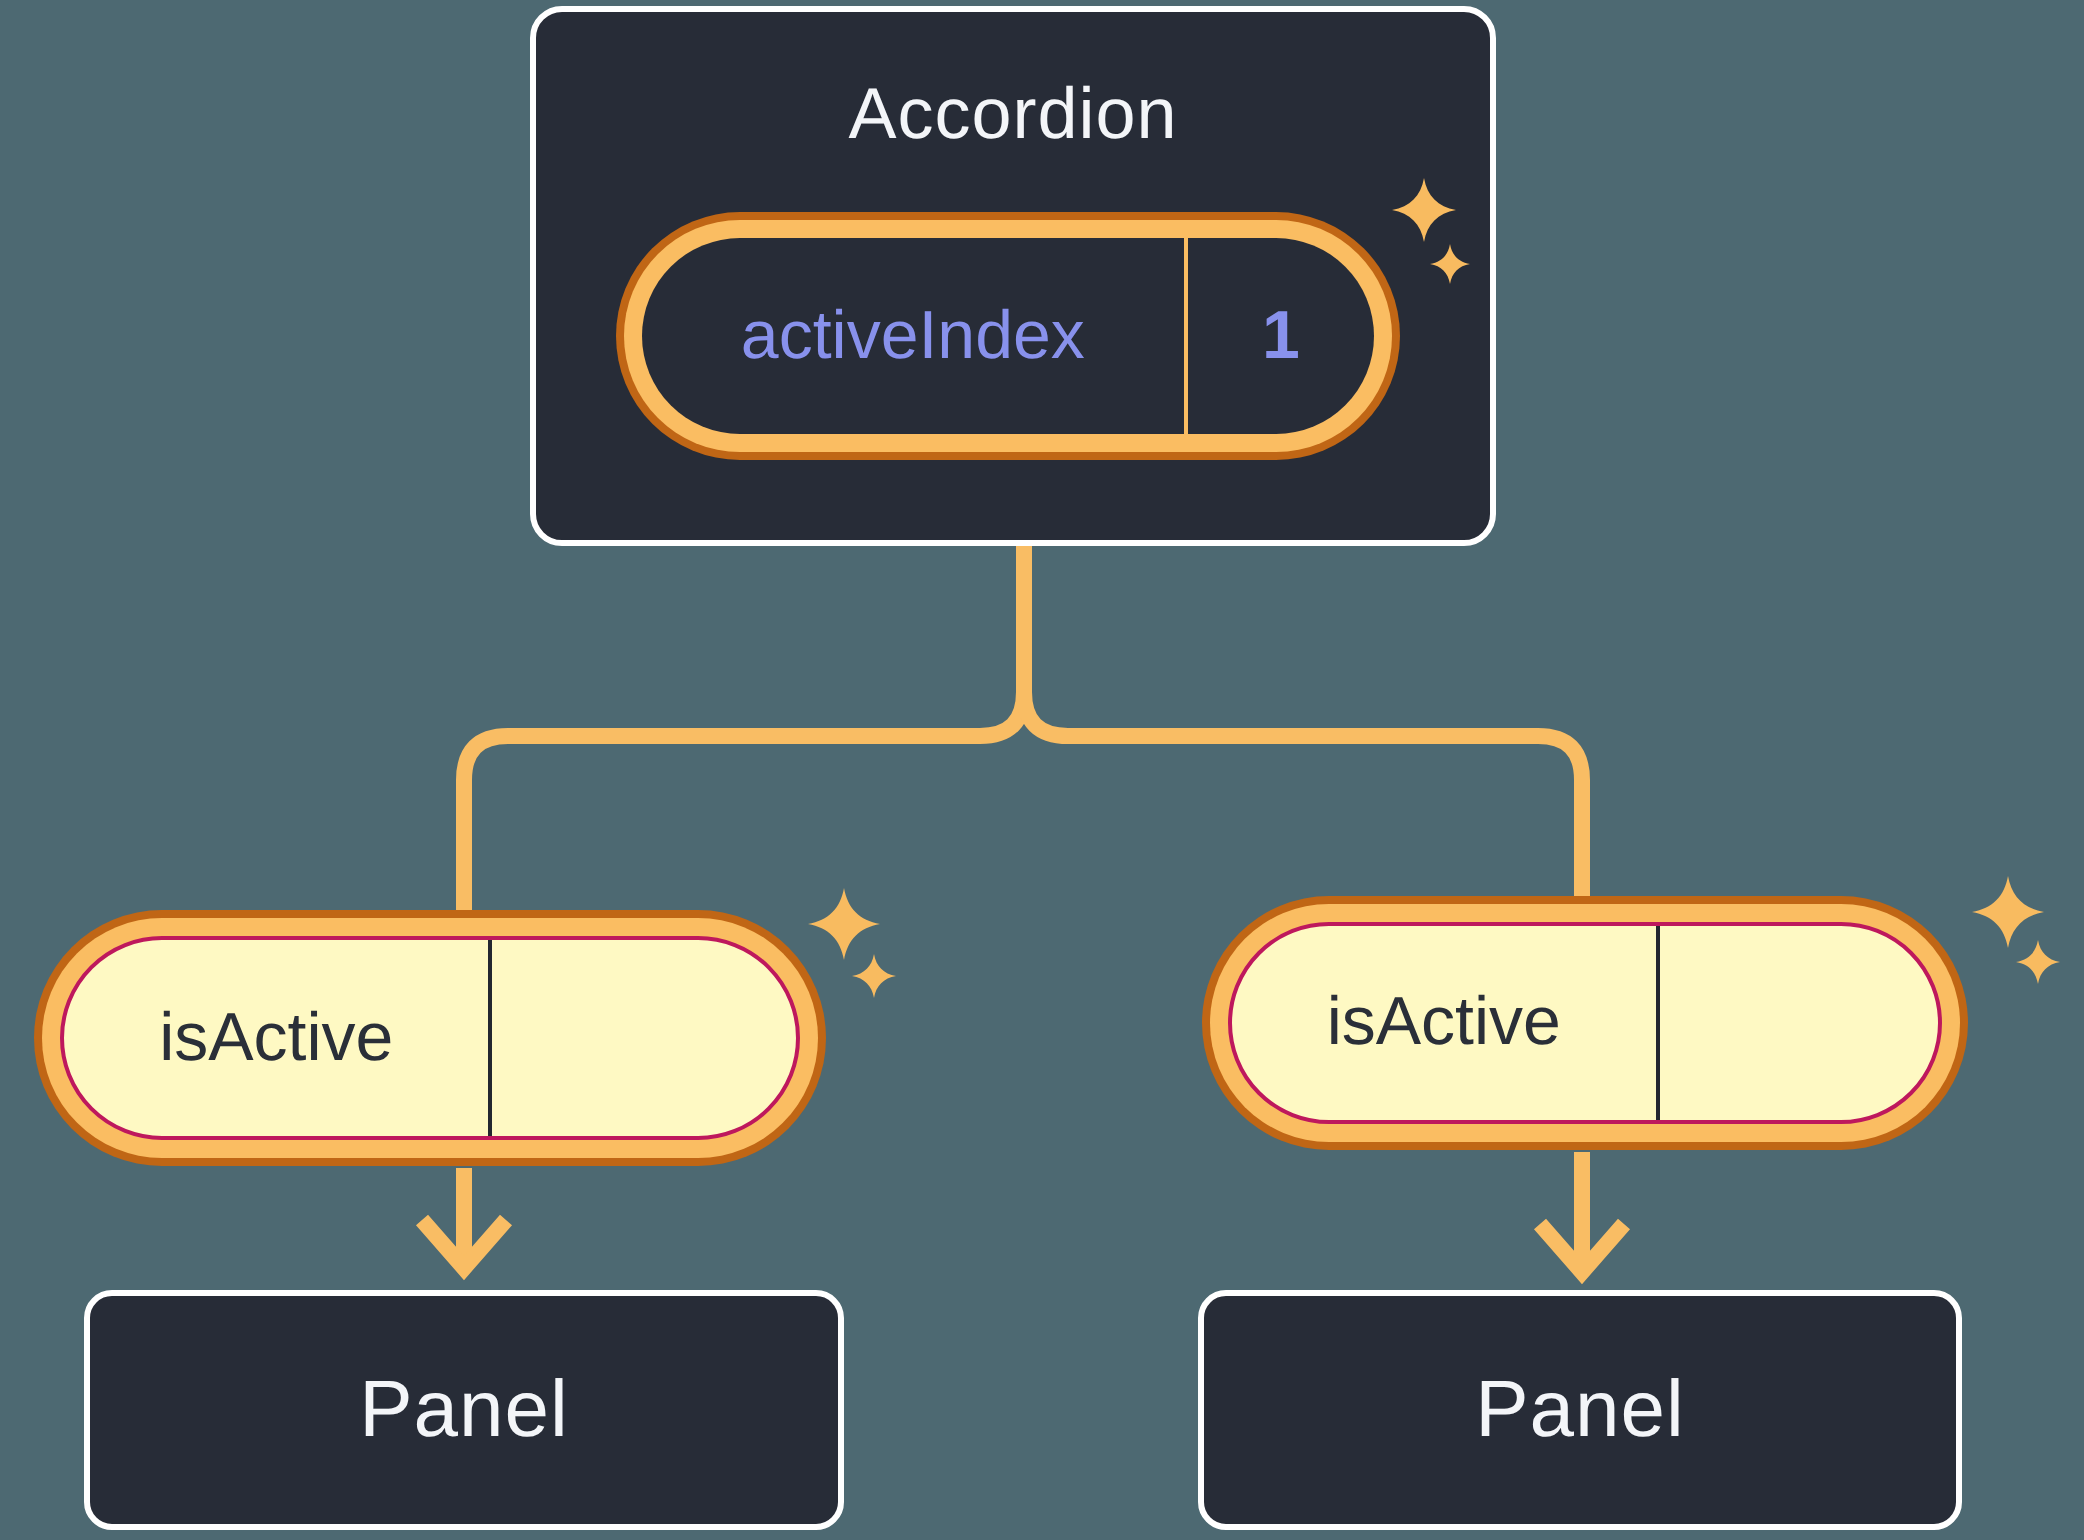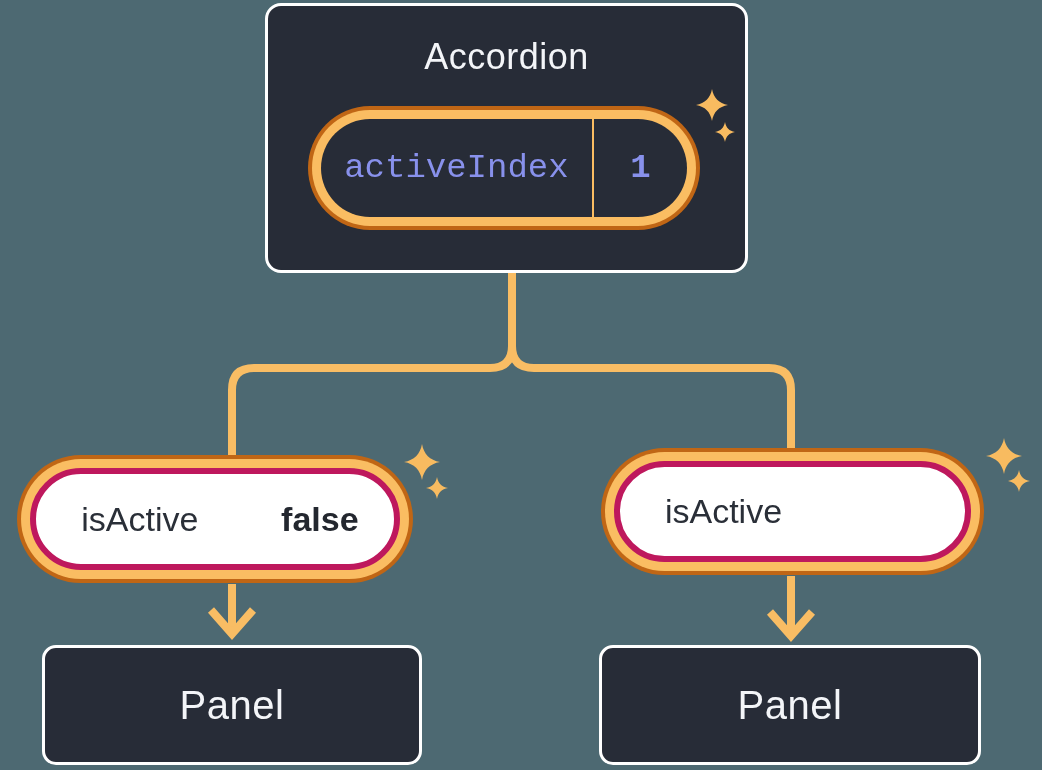--- a/index.html
+++ b/index.html
@@ -64,28 +64,27 @@
     padding: 9px;
   }
   .pill-content {
     width: 100%; height: 100%;
     box-sizing: border-box;
     border-radius: 52px;
     display: flex;
     align-items: stretch;
     overflow: hidden;
   }
-  .state-pill { left: 308px; top: 106px; width: 392px; height: 124px; font-family: Liberation Mono, monospace; }
+  .state-pill { left: 308px; top: 106px; width: 392px; height: 124px; }
   .state-pill .pill-content { background: #272C37; }
   .prop-pill-left  { left: 17px;  top: 455px; width: 396px; height: 128px; }
   .prop-pill-right { left: 601px; top: 448px; width: 383px; height: 127px; }
   .prop-pill .pill-content {
-    background: #ffffff;
-    border: 6px solid #be185d;
-    align-items: center;
+    background: #fef9c3;
+    border: 2px solid #be185d;
   }
   .pill-cell {
     display: flex;
     align-items: center;
     justify-content: center;
     font-size: 34px;
   }
   .key-cell   { color: #8891EC; }
   .value-cell { font-weight: bold; color: #8891EC; }
   .prop-pill .key-cell   { color: #2A2F38; font-weight: normal; }
@@ -136,21 +135,20 @@
         <div class="pill-cell value-cell">1</div>
       </div>
     </div>
   </div>
 
   <div class="pill-outer prop-pill prop-pill-left">
     <div class="pill-mid">
       <div class="pill-content">
         <div class="pill-cell key-cell">isActive</div>
         <div class="pill-divider"></div>
-        <div class="pill-cell value-cell">false</div>
       </div>
     </div>
   </div>
 
   <div class="pill-outer prop-pill prop-pill-right">
     <div class="pill-mid">
       <div class="pill-content">
         <div class="pill-cell key-cell">isActive</div>
         <div class="pill-divider"></div>
       </div>

